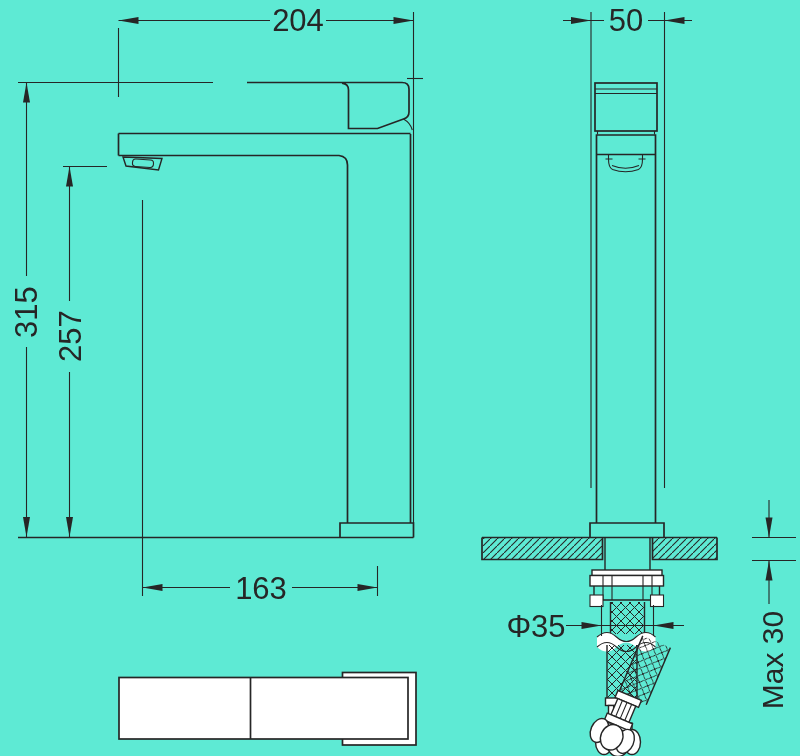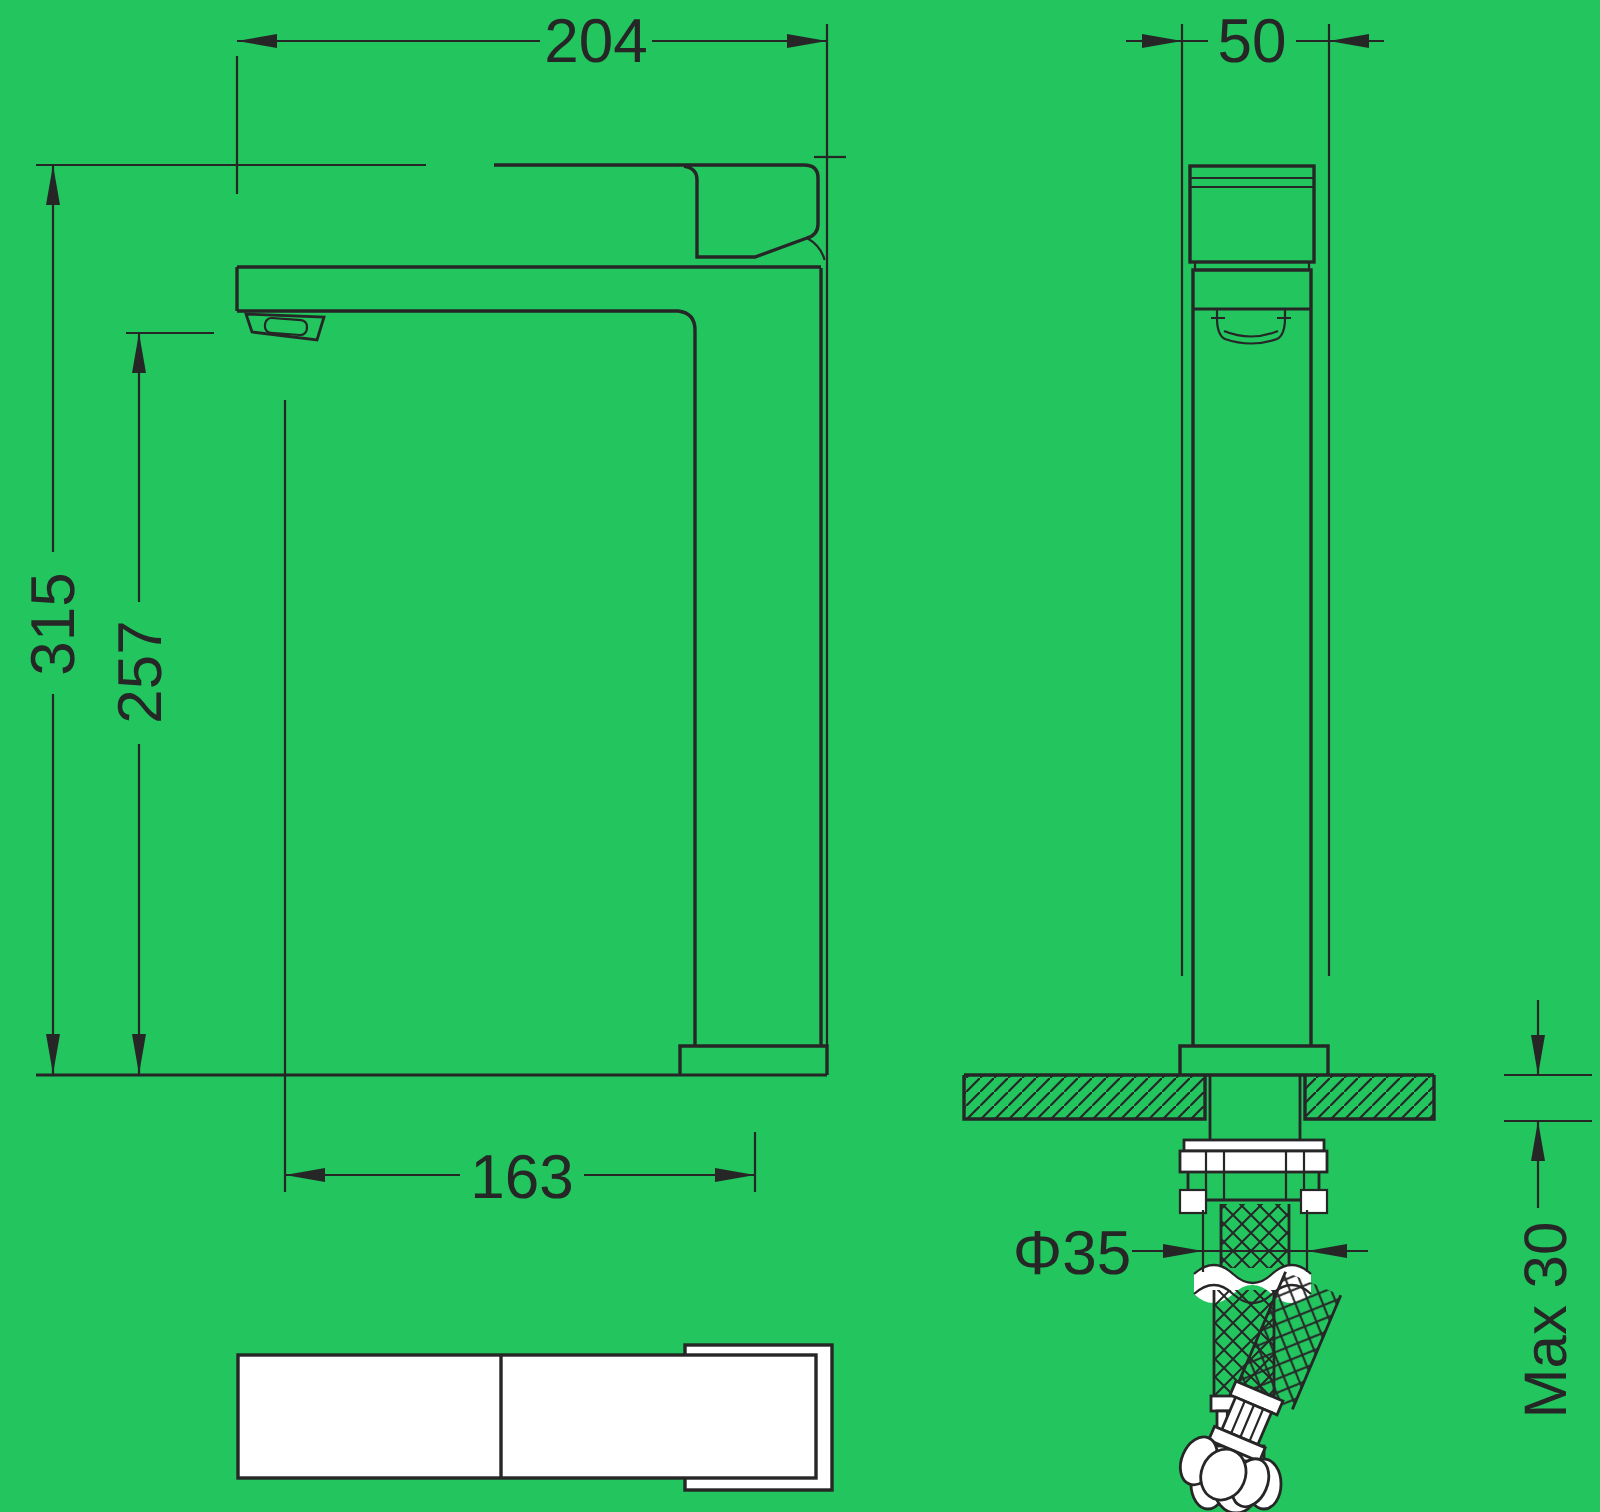--- a/index.html
+++ b/index.html
@@ -1,17 +1,17 @@
 <!DOCTYPE html>
 <html><head>
 <meta charset="utf-8">
 <style>
   html,body{margin:0;padding:0;background:#ffffff;}
   .sheet{
-    width:800px;height:756px;position:relative;background:#22c55e;
+    width:800px;height:756px;position:relative;background:#5eead4;
     font-family:"Liberation Sans", sans-serif;overflow:hidden;
   }
   svg{display:block;}
   text{
     font-family:"Liberation Sans", sans-serif;
     fill:#262626;
   }
   .dim-text{font-size:31px;}
   .dim-text-sm{font-size:30px;}
   .ln{stroke:#262626;fill:none;}

